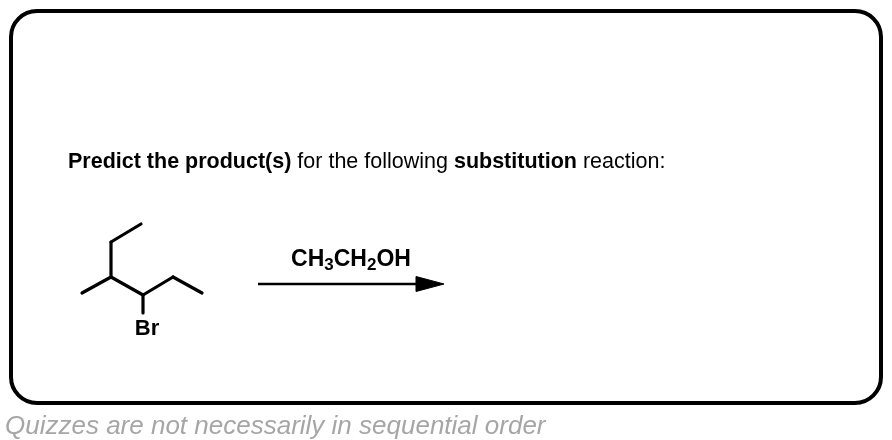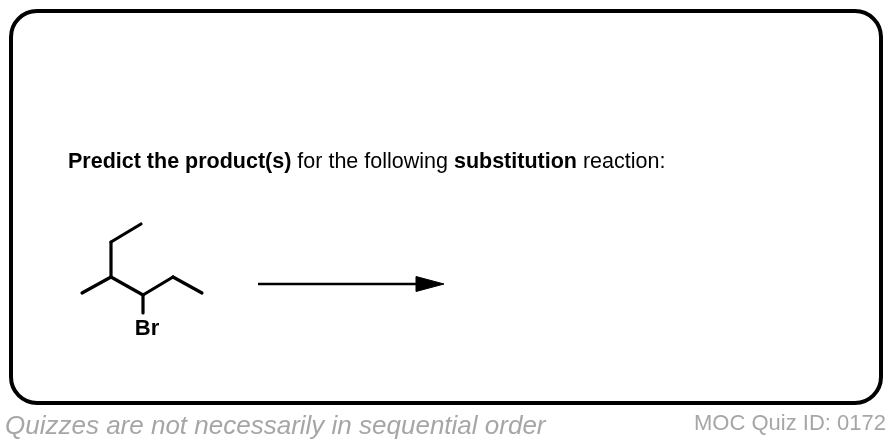--- a/index.html
+++ b/index.html
@@ -112,22 +112,22 @@
     <line x1="141" y1="224" x2="111" y2="242"></line>
     <line x1="111" y1="242" x2="111" y2="277"></line>
     <line x1="111" y1="277" x2="82" y2="293"></line>
     <line x1="111" y1="277" x2="143" y2="295"></line>
     <line x1="143" y1="295" x2="143" y2="313"></line>
     <line x1="143" y1="295" x2="173" y2="277"></line>
     <line x1="173" y1="277" x2="202" y2="293"></line>
     <text x="147" y="335" text-anchor="middle">Br</text>
   </svg>
 
+  <div class="reagent"><span>CH</span><sub>3</sub><span>CH</span><sub>2</sub><span>OH</span></div>
 
   <svg class="arrow-svg" width="200" height="30" viewBox="250 269 200 30" xmlns="http://www.w3.org/2000/svg">
     <line x1="258" y1="284" x2="421" y2="284"></line>
     <polygon points="444,284 416,276.5 416,291.5"></polygon>
   </svg>
 
   <div class="footer-note">Quizzes are not necessarily in sequential order</div>
-  <div class="footer-id">MOC Quiz ID: 0172</div>
 
 </div>
 
 </body></html>

